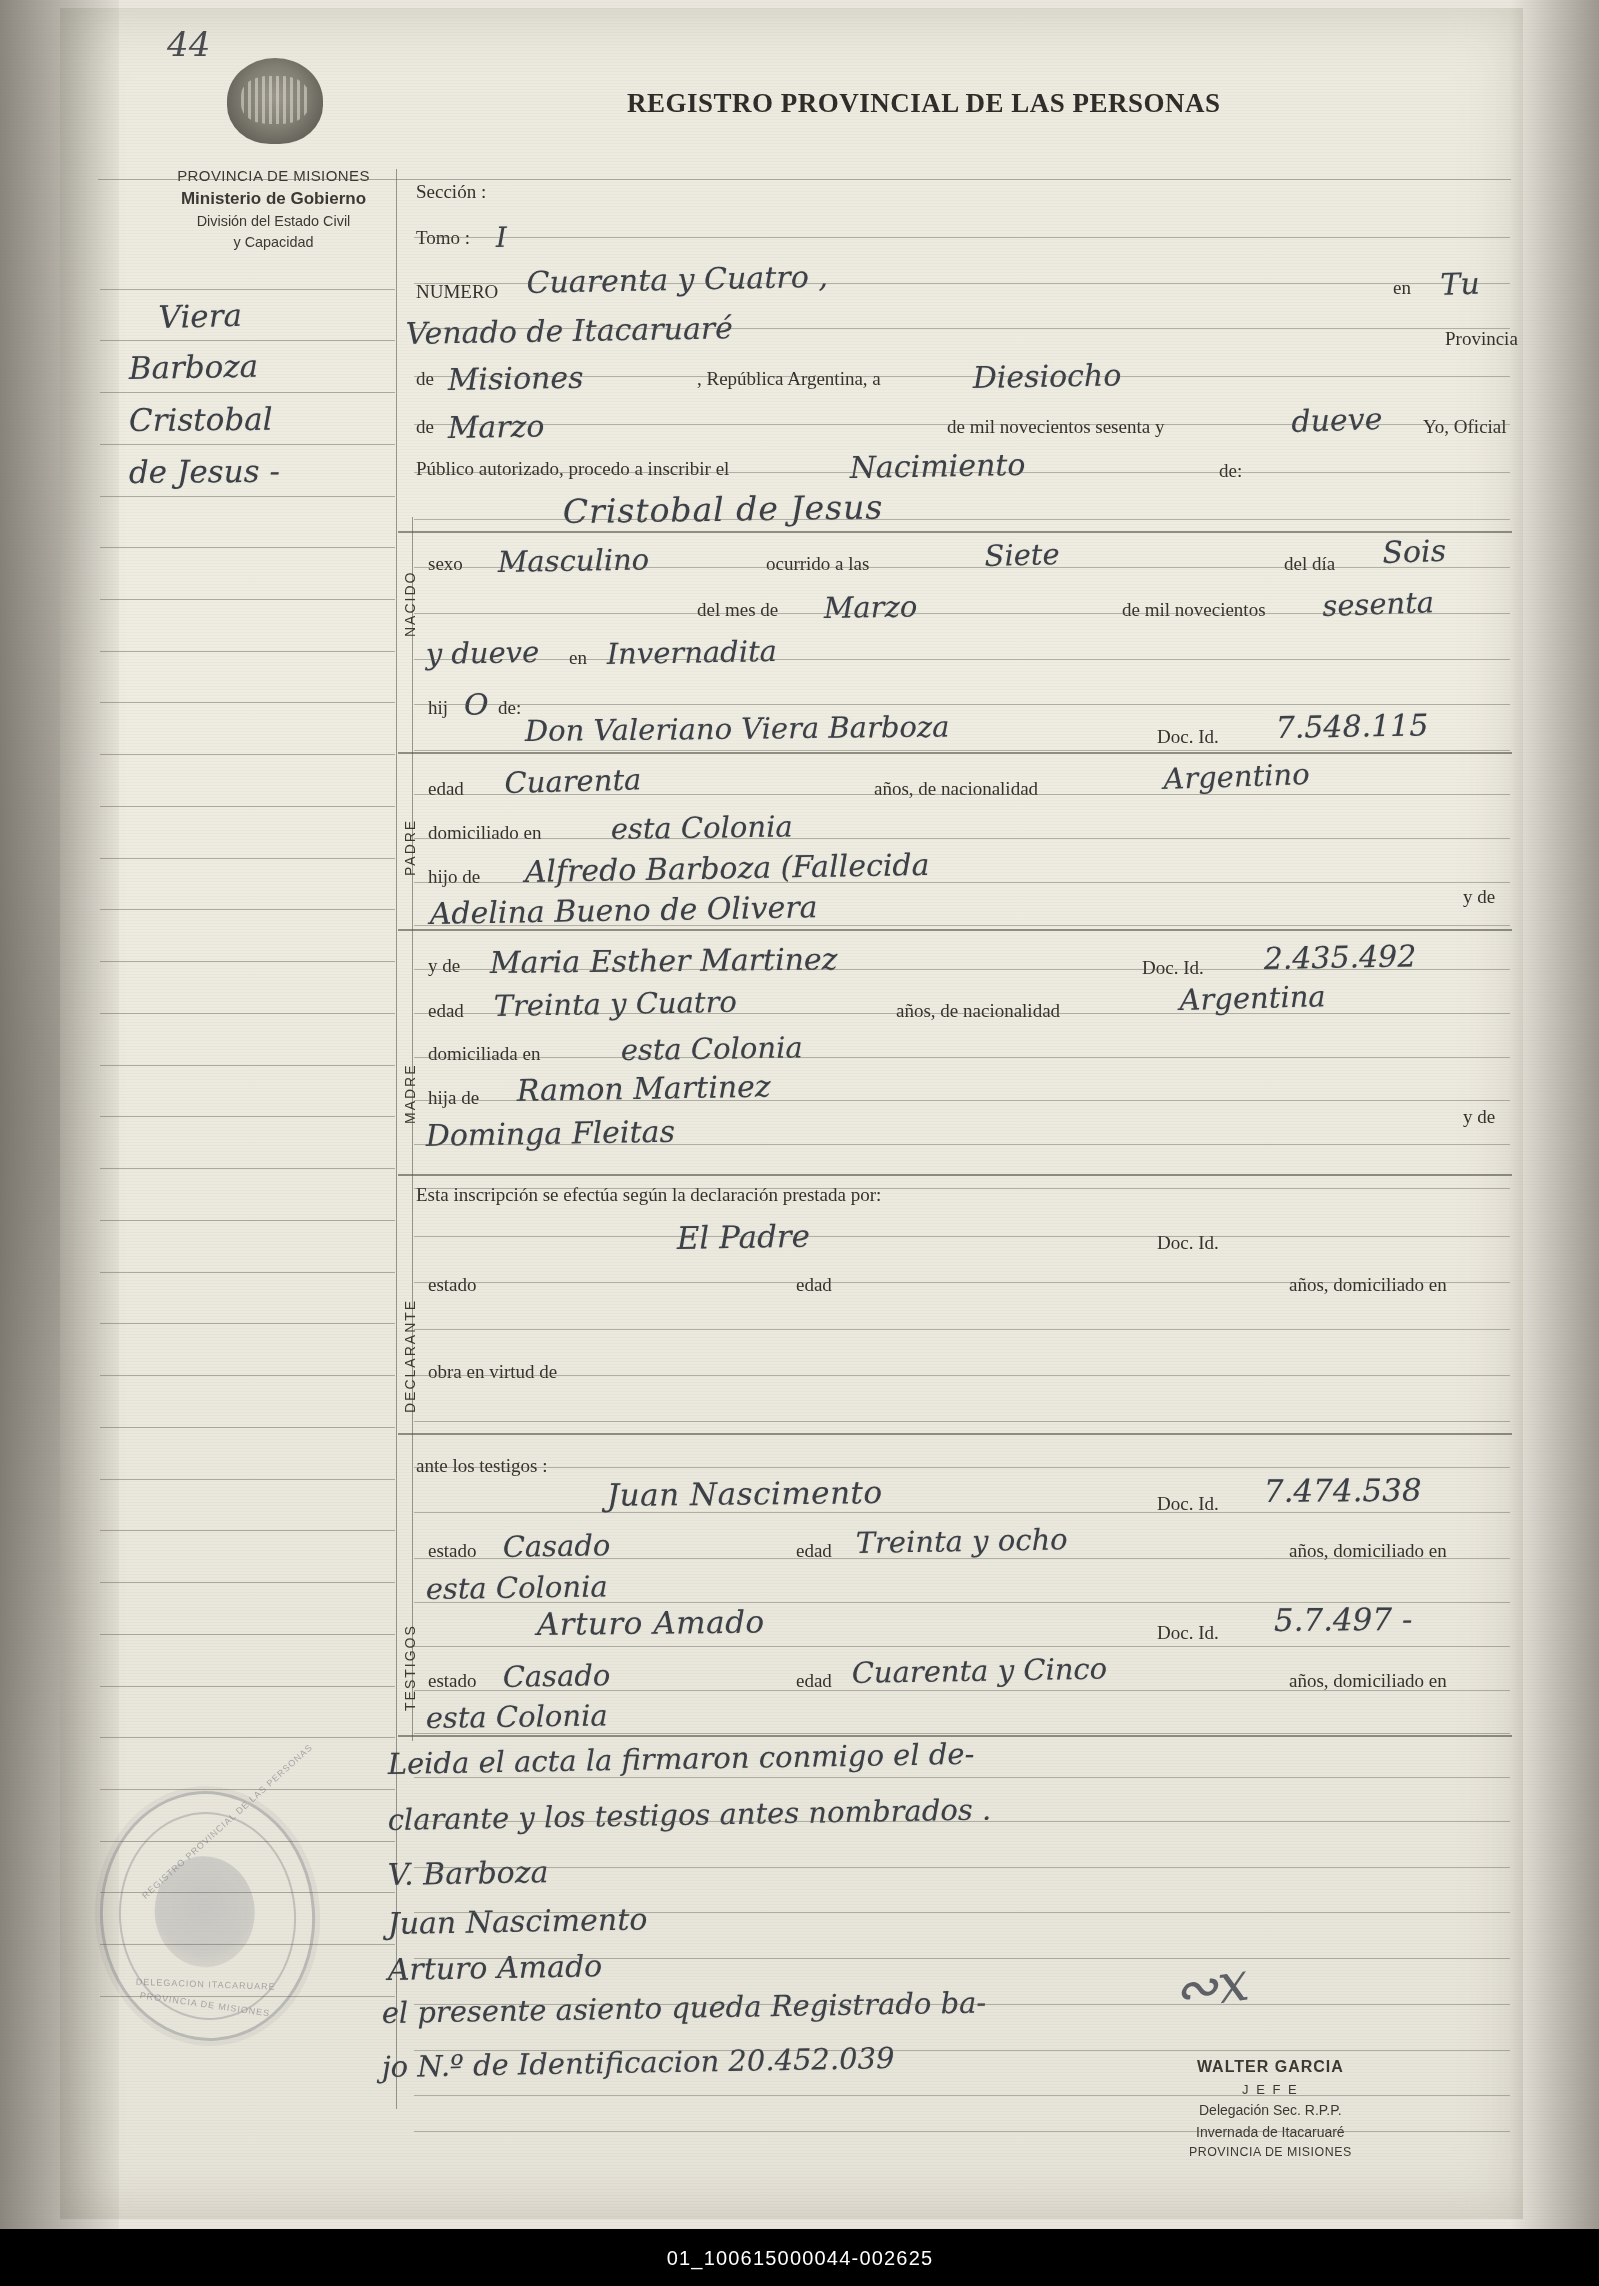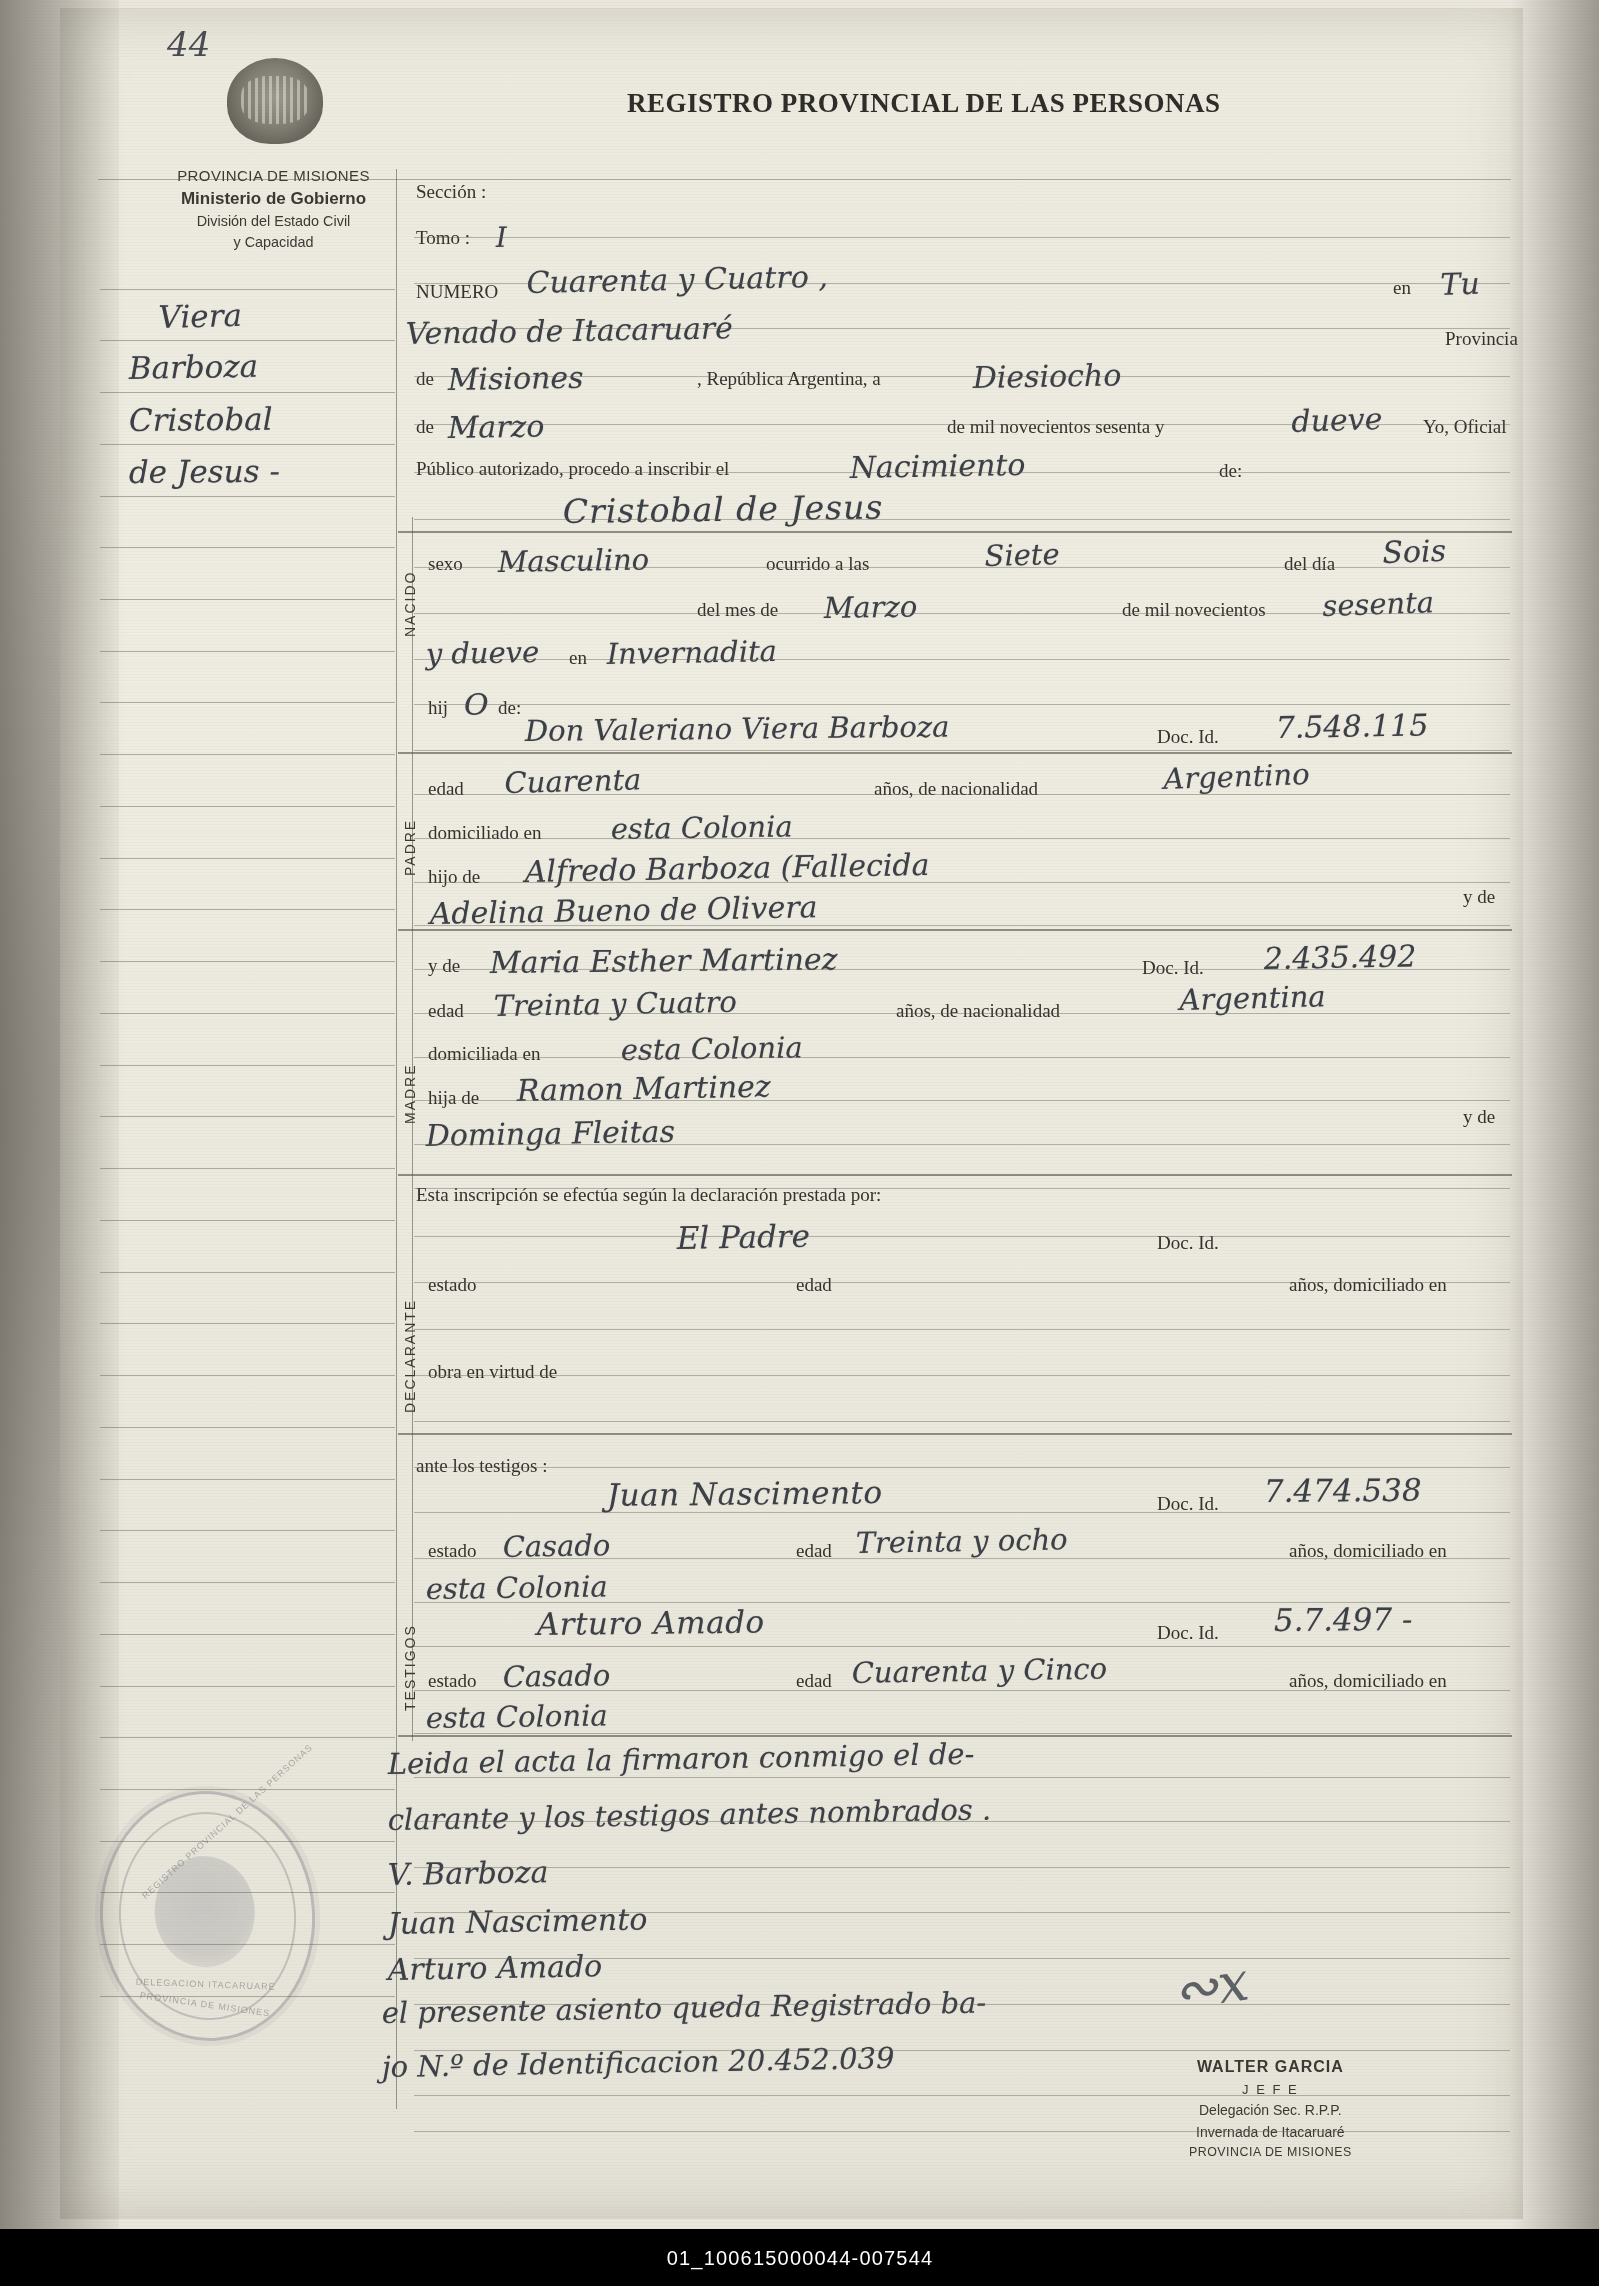--- a/index.html
+++ b/index.html
@@ -382,17 +382,17 @@
       <div style="position: absolute; left: 414px; top: 2131px; width: 1096px; height: 1px; background: rgba(95, 92, 80, 0.42);"></div>
       <div style="position: absolute; left: 398px; top: 531px; width: 1114px; height: 2px; background: rgba(80, 78, 66, 0.6);"></div>
       <div style="position: absolute; left: 398px; top: 752px; width: 1114px; height: 2px; background: rgba(80, 78, 66, 0.6);"></div>
       <div style="position: absolute; left: 398px; top: 929px; width: 1114px; height: 2px; background: rgba(80, 78, 66, 0.6);"></div>
       <div style="position: absolute; left: 398px; top: 1174px; width: 1114px; height: 2px; background: rgba(80, 78, 66, 0.6);"></div>
       <div style="position: absolute; left: 398px; top: 1433px; width: 1114px; height: 2px; background: rgba(80, 78, 66, 0.6);"></div>
       <div style="position: absolute; left: 398px; top: 1735px; width: 1114px; height: 2px; background: rgba(80, 78, 66, 0.6);"></div>
     </div>
 
   <div class="footer">
-    <span>01_100615000044-007544</span>
+    <span>01_100615000044-002625</span>
   </div>
 
 </div>
 
 
 </body></html>

